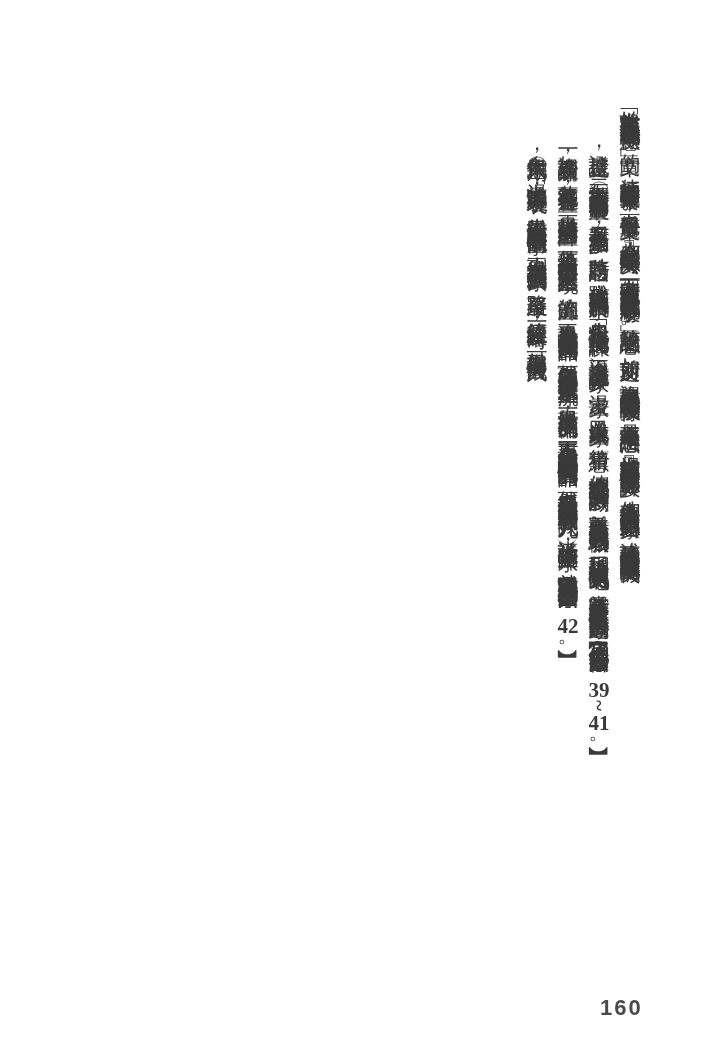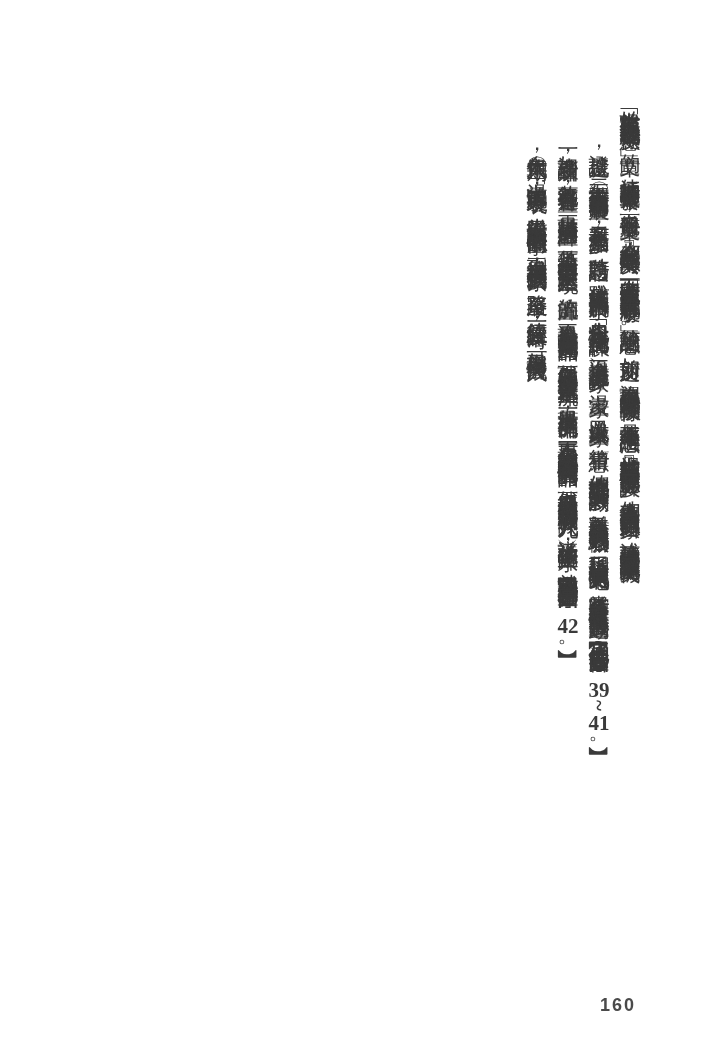--- a/index.html
+++ b/index.html
@@ -48,21 +48,21 @@
     text-combine-upright: all;
     -webkit-text-combine: horizontal;
     letter-spacing: 0;
   }
   .page-number {
     position: absolute;
     left: 600px;
     top: 995px;
     font-family: "Liberation Sans", "DejaVu Sans", sans-serif;
     font-weight: bold;
-    font-size: 18px;
+    font-size: 22px;
     letter-spacing: 2px;
     color: #4a4a4a;
   }
 </style>
 </head>
 <body>
 
 <div class="page">
   <div class="text-block" id="text-block">
       <p><span class="txt">始常常出現類似「原來古人也跟我們一樣變態！」的文章，使江戶時期的春畫被大量轉發；而幾乎每篇文章，都會介紹北齋的『章魚與海女』，下面的留言區也常常有「原來從江戶時代就有『觸手凌辱』了！」等驚訝的感想。一如前文所述，認為春畫與現代的成人漫畫有直接關係，是非常不經考證的想法；但被當成笑點介紹的『章魚與海女』卻感動了許多人，使人們為自己身為古人們的子孫而感到自豪。或許這就是使人們重新審視並評價自己文化的契機。</span></p>

